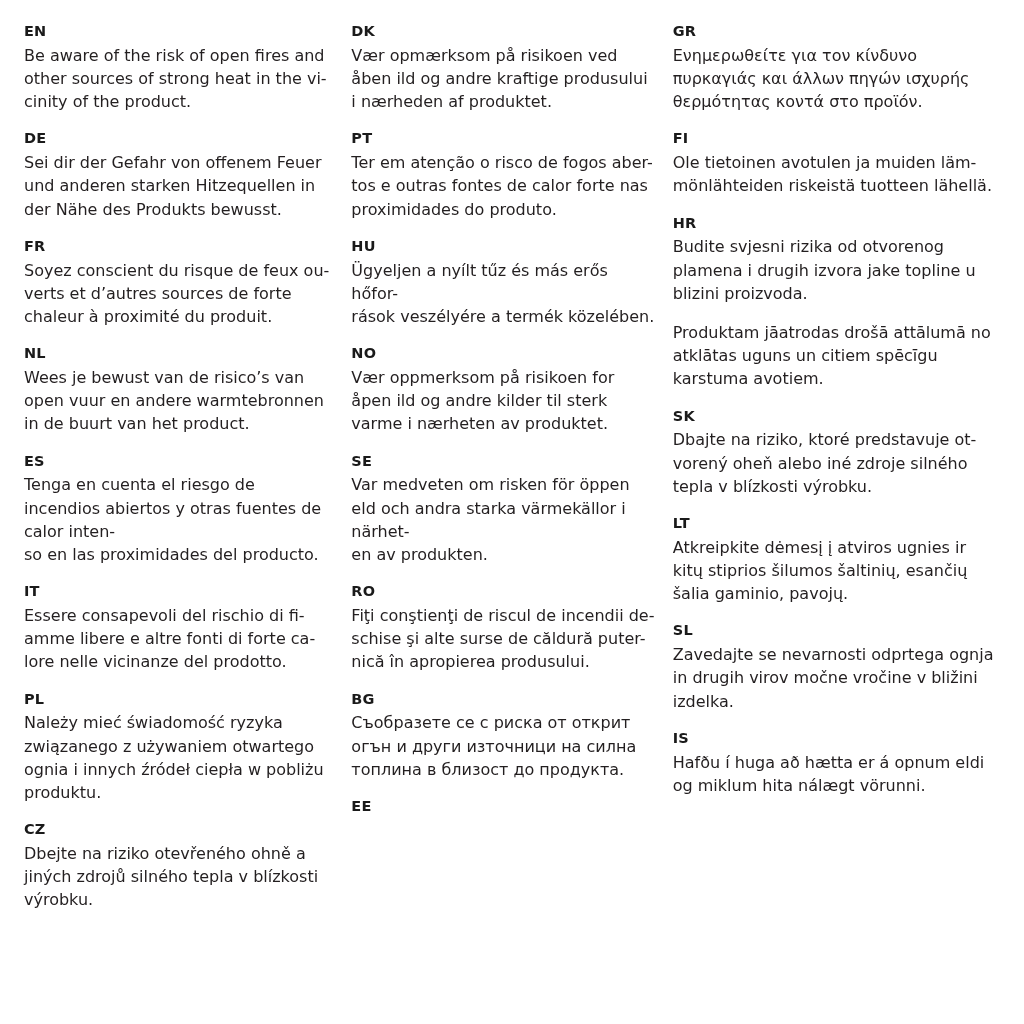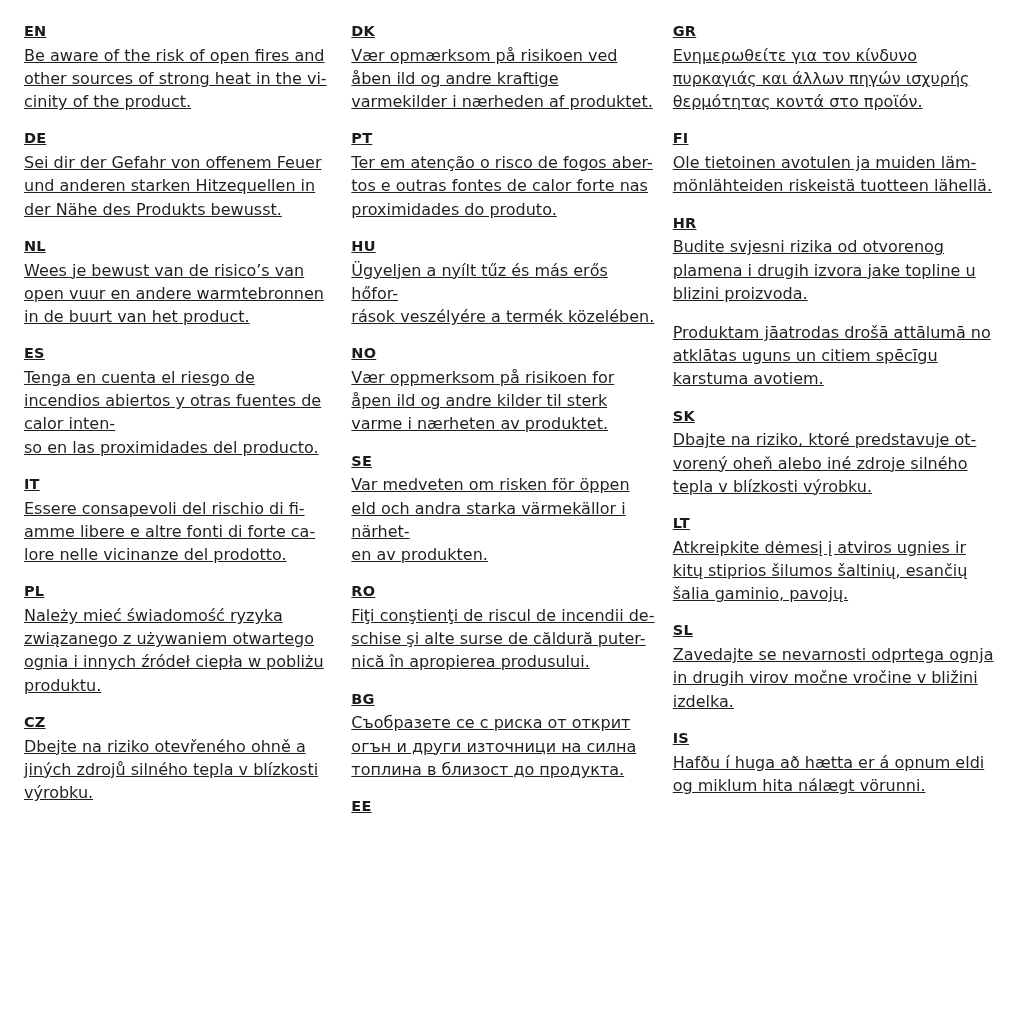--- a/index.html
+++ b/index.html
@@ -30,21 +30,20 @@
   }
   .col {
     box-sizing: border-box;
   }
   .col-1 { width: 330px; padding-right: 16px; }
   .col-2 { width: 324px; padding-right: 16px; }
   .col-3 { width: 330px; padding-right: 4px; }
 
   .entry {
     margin-bottom: 16px;
-    text-decoration: underline;
   }
   .entry:last-child { margin-bottom: 0; }
 
   .lang-code {
     font-size: 14.5px;
     font-weight: bold;
     letter-spacing: 0.2px;
     line-height: 1.3;
     margin-bottom: 3px;
     color: #1a1a1a;
@@ -67,20 +66,25 @@
       <div class="entry">
         <div class="lang-code">EN</div>
         <div class="lang-text">Be aware of the risk of open fires and other sources of strong heat in the vi-
 cinity of the product.</div>
       </div>
       <div class="entry">
         <div class="lang-code">DE</div>
         <div class="lang-text">Sei dir der Gefahr von offenem Feuer und anderen starken Hitzequellen in der Nähe des Produkts bewusst.</div>
       </div>
       <div class="entry">
+        <div class="lang-code">FR</div>
+        <div class="lang-text">Soyez conscient du risque de feux ou-
+verts et d’autres sources de forte chaleur à proximité du produit.</div>
+      </div>
+      <div class="entry">
         <div class="lang-code">NL</div>
         <div class="lang-text">Wees je bewust van de risico’s van open vuur en andere warmtebronnen in de buurt van het product.</div>
       </div>
       <div class="entry">
         <div class="lang-code">ES</div>
         <div class="lang-text">Tenga en cuenta el riesgo de incendios abiertos y otras fuentes de calor inten-
 so en las proximidades del producto.</div>
       </div>
       <div class="entry">
         <div class="lang-code">IT</div>
@@ -94,21 +98,21 @@
       </div>
       <div class="entry">
         <div class="lang-code">CZ</div>
         <div class="lang-text">Dbejte na riziko otevřeného ohně a jiných zdrojů silného tepla v blízkosti výrobku.</div>
       </div>
     </div>
 
     <div class="col col-2">
       <div class="entry">
         <div class="lang-code">DK</div>
-        <div class="lang-text">Vær opmærksom på risikoen ved åben ild og andre kraftige varmekilder i nærheden af produktet.</div>
+        <div class="lang-text">Vær opmærksom på risikoen ved åben ild og andre kraftige produsului i nærheden af produktet.</div>
       </div>
       <div class="entry">
         <div class="lang-code">PT</div>
         <div class="lang-text">Ter em atenção o risco de fogos aber-
 tos e outras fontes de calor forte nas proximidades do produto.</div>
       </div>
       <div class="entry">
         <div class="lang-code">HU</div>
         <div class="lang-text">Ügyeljen a nyílt tűz és más erős hőfor-
 rások veszélyére a termék közelében.</div>

